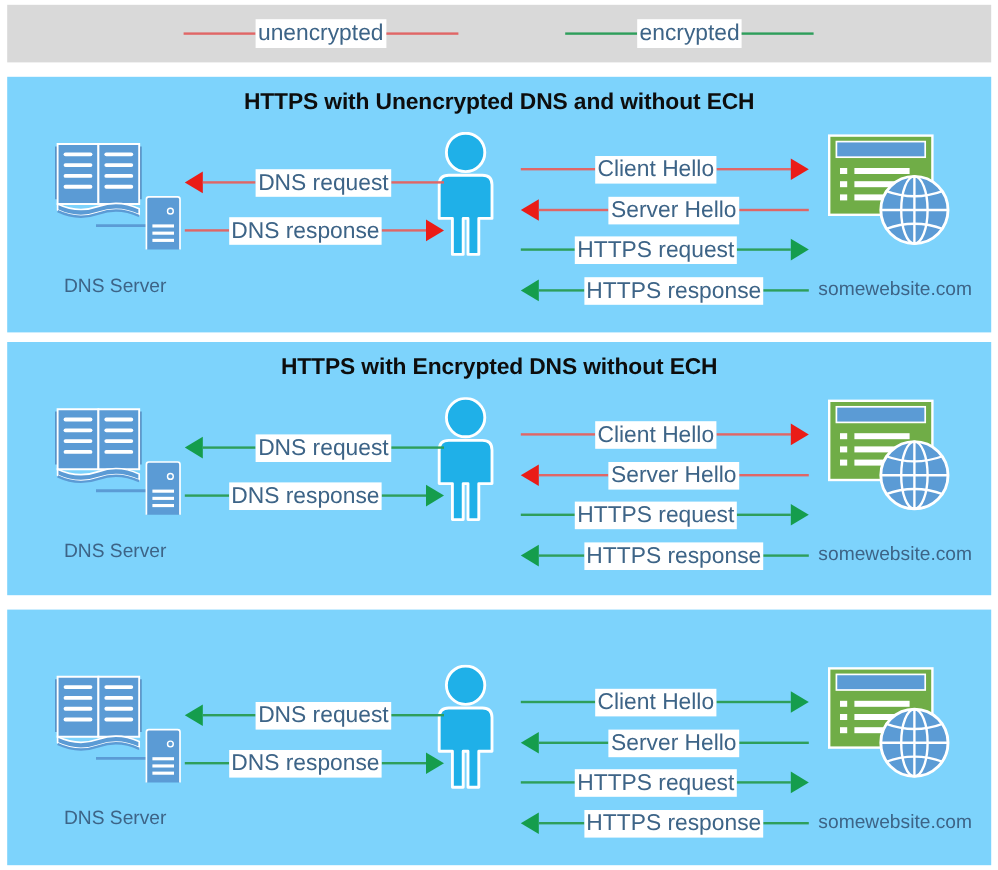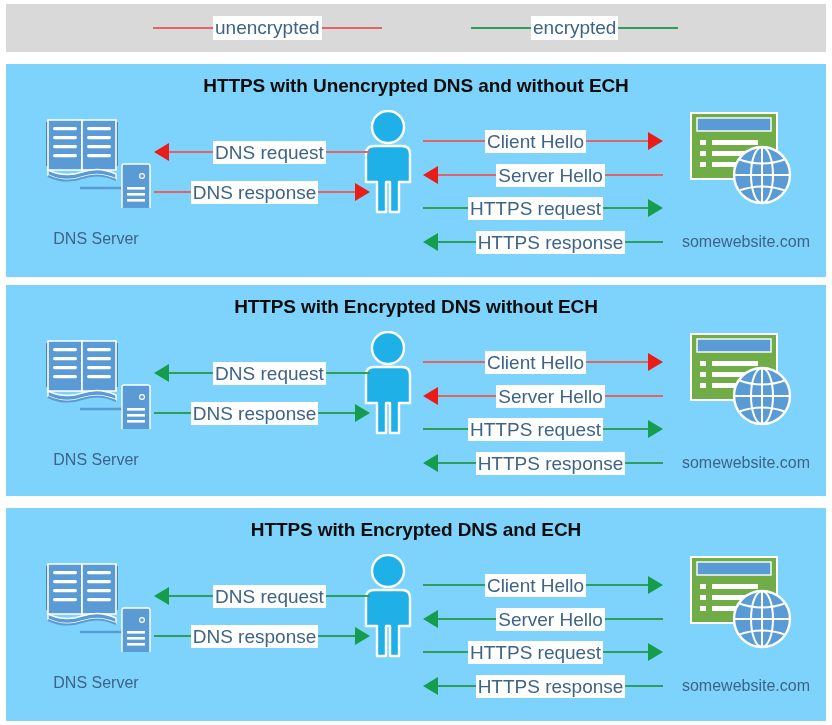--- a/index.html
+++ b/index.html
@@ -69,21 +69,21 @@
   .seg.green{border-top-color:#2e9e5b;}
   .head{width:0;height:0;flex:0 0 auto;}
   .head.right{border-left:15px solid #ea1c17;border-top:9px solid transparent;border-bottom:9px solid transparent;}
   .head.left{border-right:15px solid #ea1c17;border-top:9px solid transparent;border-bottom:9px solid transparent;}
   .head.right.green{border-left-color:#159d4d;}
   .head.left.green{border-right-color:#159d4d;}
 
   
   .msg.dns{left:148px;width:216px;}
   
-  .msg.web{left:417px;width:240px;}
+  .msg.web{left:428px;width:240px;}
 </style>
 </head>
 <body>
 
 <div class="stage">
 
   <div class="legend-band">
     <div class="legend-item" id="legend-unencrypted">
       <span class="legend-line"></span>
       <span class="legend-text">unencrypted</span>
@@ -294,21 +294,20 @@
         <span class="head right green"></span>
       </div>
       <div class="msg web" style="top: 166px;">
         <span class="head left green"></span>
         <span class="seg green" style="flex:1 1 auto;"></span>
         <span class="lbl">HTTPS response</span>
         <span class="seg green" style="flex:1 1 auto;"></span>
       </div>
     </div>
   <div class="panel" id="panel-3">
-      <div class="panel-title">HTTPS with Encrypted DNS and ECH</div>
       <div class="actor dns-icon"><svg viewBox="0 0 120 100" width="120" height="100">
     <g>
 
       <path d="M8 14 h14 v44 h-14 z" fill="#4a85bd"></path>
       <path d="M66 14 h14 v44 h-14 z" fill="#4a85bd"></path>
 
       <path d="M10 12 h34 v50 h-34 z" fill="#5b9bd5" stroke="#ffffff" stroke-width="1.6"></path>
 
       <path d="M44 12 h34 v50 h-34 z" fill="#5b9bd5" stroke="#ffffff" stroke-width="1.6"></path>
 

